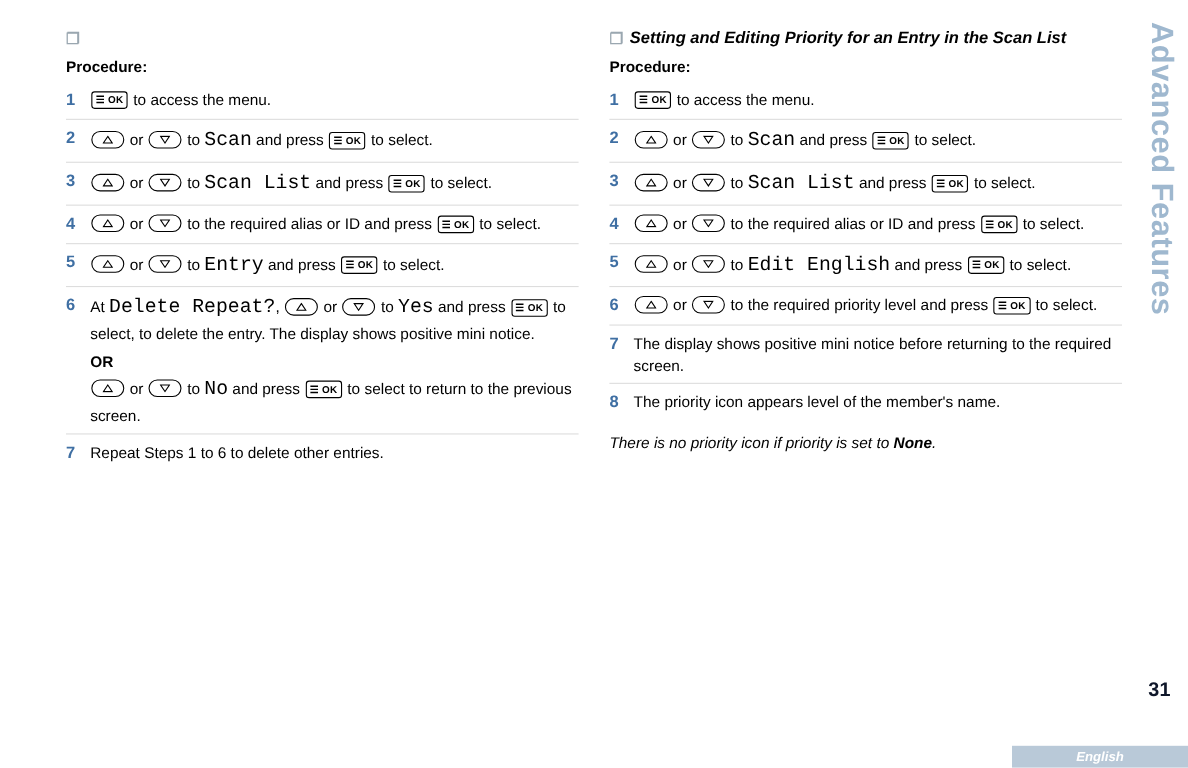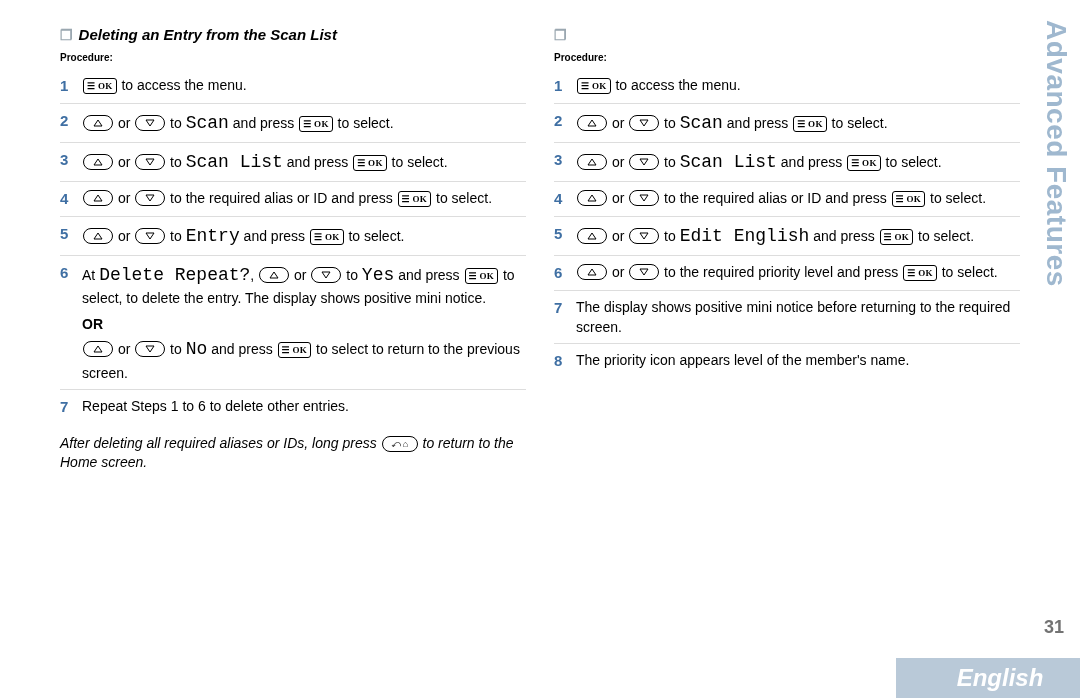--- a/index.html
+++ b/index.html
@@ -35,21 +35,21 @@
     gap: 6px;
   }
   .section-title .pageicon {
     color: #9aa7b0;
     font-style: normal;
     font-size: 14px;
     line-height: 18px;
   }
   .procedure {
     font-weight: bold;
-    font-size: 10px;
+    font-size: 14px;
     margin: 4px 0 6px 0;
   }
   ol.steps {
     list-style: none;
     margin: 0;
     padding: 0;
     counter-reset: step;
   }
   ol.steps > li {
     counter-increment: step;
@@ -74,21 +74,21 @@
     align-items: center;
     justify-content: center;
     min-width: 20px;
     height: 14px;
     padding: 0 3px;
     border: 1.2px solid #000;
     border-radius: 3px;
     font-size: 9px;
     line-height: 14px;
     vertical-align: 1px;
-    font-family: Liberation Serif, serif;
+    font-family: Liberation Sans, sans-serif;
     background: #fff;
     margin: 0 1px;
   }
   .key.ok { font-weight: bold; letter-spacing: 0.3px; }
   .key.arrow { min-width: 22px; border-radius: 8px; font-size: 9px; }
   .key.arrow svg { width: 10px; height: 8px; }
   .key.home { border-radius: 10px; min-width: 28px; font-size: 9px; }
   .mono {
     font-family: "Courier New", Courier, monospace;
     font-size: 18px;
@@ -114,147 +114,42 @@
     color: #9fb8cf;
     letter-spacing: 0.5px;
     font-family: Arial, sans-serif;
   }
   .page-number {
     position: absolute;
     right: 16px;
     bottom: 60px;
     font-size: 18px;
     font-weight: bold;
-    color: #737373;
+    color: #0f172a;
   }
   .lang-bar {
     position: absolute;
     right: 0;
     bottom: 0;
     width: 160px;
-    height: 40px;
+    height: 20px;
     background: #b9c9d8;
     color: #fff;
     font-style: italic;
     font-weight: bold;
-    font-size: 24px;
+    font-size: 12px;
     display: flex;
     align-items: center;
     justify-content: center;
-    padding-left: 24px;
   }
 </style>
 </head>
 <body>
 
 <div class="page">
-
-  <div class="col">
-    <div class="section-title">
-      <span class="pageicon">❐</span>
-      <span>Deleting an Entry from the Scan List</span>
-    </div>
-    <div class="procedure">Procedure:</div>
-
-    <ol class="steps">
-      <li>
-          <div class="body">
-        <span class="key ok">☰ OK</span><span> to access the menu.</span>
-      </div>
-        </li>
-
-      <li>
-          <div class="body">
-        <span class="key arrow">
-              <svg viewBox="0 0 10 8">
-                <polygon points="5,1 9,7 1,7" fill="none" stroke="#000" stroke-width="1"></polygon>
-              </svg>
-            </span><span> or </span><span class="key arrow">
-              <svg viewBox="0 0 10 8">
-                <polygon points="1,1 9,1 5,7" fill="none" stroke="#000" stroke-width="1"></polygon>
-              </svg>
-            </span><span> to </span><span class="mono">Scan</span><span> and press </span><span class="key ok">☰ OK</span><span> to select.</span>
-      </div>
-        </li>
-
-      <li>
-          <div class="body">
-        <span class="key arrow">
-              <svg viewBox="0 0 10 8">
-                <polygon points="5,1 9,7 1,7" fill="none" stroke="#000" stroke-width="1"></polygon>
-              </svg>
-            </span><span> or </span><span class="key arrow">
-              <svg viewBox="0 0 10 8">
-                <polygon points="1,1 9,1 5,7" fill="none" stroke="#000" stroke-width="1"></polygon>
-              </svg>
-            </span><span> to </span><span class="mono">Scan List</span><span> and press </span><span class="key ok">☰ OK</span><span> to select.</span>
-      </div>
-        </li>
-
-      <li>
-          <div class="body">
-        <span class="key arrow">
-              <svg viewBox="0 0 10 8">
-                <polygon points="5,1 9,7 1,7" fill="none" stroke="#000" stroke-width="1"></polygon>
-              </svg>
-            </span><span> or </span><span class="key arrow">
-              <svg viewBox="0 0 10 8">
-                <polygon points="1,1 9,1 5,7" fill="none" stroke="#000" stroke-width="1"></polygon>
-              </svg>
-            </span><span> to the required alias or ID and press </span><span class="key ok">☰ OK</span><span> to select.</span>
-      </div>
-        </li>
-
-      <li>
-          <div class="body">
-        <span class="key arrow">
-              <svg viewBox="0 0 10 8">
-                <polygon points="5,1 9,7 1,7" fill="none" stroke="#000" stroke-width="1"></polygon>
-              </svg>
-            </span><span> or </span><span class="key arrow">
-              <svg viewBox="0 0 10 8">
-                <polygon points="1,1 9,1 5,7" fill="none" stroke="#000" stroke-width="1"></polygon>
-              </svg>
-            </span><span> to </span><span class="mono">Entry</span><span> and press </span><span class="key ok">☰ OK</span><span> to select.</span>
-      </div>
-        </li>
-
-      <li>
-          <div class="body">
-        <span>At </span><span class="mono">Delete Repeat?</span><span>, </span><span class="key arrow">
-              <svg viewBox="0 0 10 8">
-                <polygon points="5,1 9,7 1,7" fill="none" stroke="#000" stroke-width="1"></polygon>
-              </svg>
-            </span><span> or </span><span class="key arrow">
-              <svg viewBox="0 0 10 8">
-                <polygon points="1,1 9,1 5,7" fill="none" stroke="#000" stroke-width="1"></polygon>
-              </svg>
-            </span><span> to </span><span class="mono">Yes</span><span> and press </span><span class="key ok">☰ OK</span><span> to select, to delete the entry. The display shows positive mini notice.</span>
-        <span class="or-label">OR</span>
-        <span class="key arrow">
-              <svg viewBox="0 0 10 8">
-                <polygon points="5,1 9,7 1,7" fill="none" stroke="#000" stroke-width="1"></polygon>
-              </svg>
-            </span><span> or </span><span class="key arrow">
-              <svg viewBox="0 0 10 8">
-                <polygon points="1,1 9,1 5,7" fill="none" stroke="#000" stroke-width="1"></polygon>
-              </svg>
-            </span><span> to </span><span class="mono">No</span><span> and press </span><span class="key ok">☰ OK</span><span> to select to return to the previous screen.</span>
-      </div>
-        </li>
-
-      <li>
-          <div class="body">Repeat Steps 1 to 6 to delete other entries.</div>
-        </li>
-    </ol>
-
-    <p class="note">
-      <span>After deleting all required aliases or IDs, long press </span><span class="key home">⤺ ⌂</span><span> to return to the Home screen.</span>
-    </p>
-  </div>
 
   <div class="col">
     <div class="section-title">
       <span class="pageicon">❐</span>
     </div>
     <div class="procedure">Procedure:</div>
 
     <ol class="steps">
       <li>
           <div class="body">
@@ -307,20 +202,121 @@
       <li>
           <div class="body">
         <span class="key arrow">
               <svg viewBox="0 0 10 8">
                 <polygon points="5,1 9,7 1,7" fill="none" stroke="#000" stroke-width="1"></polygon>
               </svg>
             </span><span> or </span><span class="key arrow">
               <svg viewBox="0 0 10 8">
                 <polygon points="1,1 9,1 5,7" fill="none" stroke="#000" stroke-width="1"></polygon>
               </svg>
+            </span><span> to </span><span class="mono">Entry</span><span> and press </span><span class="key ok">☰ OK</span><span> to select.</span>
+      </div>
+        </li>
+
+      <li>
+          <div class="body">
+        <span>At </span><span class="mono">Delete Repeat?</span><span>, </span><span class="key arrow">
+              <svg viewBox="0 0 10 8">
+                <polygon points="5,1 9,7 1,7" fill="none" stroke="#000" stroke-width="1"></polygon>
+              </svg>
+            </span><span> or </span><span class="key arrow">
+              <svg viewBox="0 0 10 8">
+                <polygon points="1,1 9,1 5,7" fill="none" stroke="#000" stroke-width="1"></polygon>
+              </svg>
+            </span><span> to </span><span class="mono">Yes</span><span> and press </span><span class="key ok">☰ OK</span><span> to select, to delete the entry. The display shows positive mini notice.</span>
+        <span class="or-label">OR</span>
+        <span class="key arrow">
+              <svg viewBox="0 0 10 8">
+                <polygon points="5,1 9,7 1,7" fill="none" stroke="#000" stroke-width="1"></polygon>
+              </svg>
+            </span><span> or </span><span class="key arrow">
+              <svg viewBox="0 0 10 8">
+                <polygon points="1,1 9,1 5,7" fill="none" stroke="#000" stroke-width="1"></polygon>
+              </svg>
+            </span><span> to </span><span class="mono">No</span><span> and press </span><span class="key ok">☰ OK</span><span> to select to return to the previous screen.</span>
+      </div>
+        </li>
+
+      <li>
+          <div class="body">Repeat Steps 1 to 6 to delete other entries.</div>
+        </li>
+    </ol>
+
+  </div>
+
+  <div class="col">
+    <div class="section-title">
+      <span class="pageicon">❐</span>
+      <span>Setting and Editing Priority for an Entry in the Scan List</span>
+    </div>
+    <div class="procedure">Procedure:</div>
+
+    <ol class="steps">
+      <li>
+          <div class="body">
+        <span class="key ok">☰ OK</span><span> to access the menu.</span>
+      </div>
+        </li>
+
+      <li>
+          <div class="body">
+        <span class="key arrow">
+              <svg viewBox="0 0 10 8">
+                <polygon points="5,1 9,7 1,7" fill="none" stroke="#000" stroke-width="1"></polygon>
+              </svg>
+            </span><span> or </span><span class="key arrow">
+              <svg viewBox="0 0 10 8">
+                <polygon points="1,1 9,1 5,7" fill="none" stroke="#000" stroke-width="1"></polygon>
+              </svg>
+            </span><span> to </span><span class="mono">Scan</span><span> and press </span><span class="key ok">☰ OK</span><span> to select.</span>
+      </div>
+        </li>
+
+      <li>
+          <div class="body">
+        <span class="key arrow">
+              <svg viewBox="0 0 10 8">
+                <polygon points="5,1 9,7 1,7" fill="none" stroke="#000" stroke-width="1"></polygon>
+              </svg>
+            </span><span> or </span><span class="key arrow">
+              <svg viewBox="0 0 10 8">
+                <polygon points="1,1 9,1 5,7" fill="none" stroke="#000" stroke-width="1"></polygon>
+              </svg>
+            </span><span> to </span><span class="mono">Scan List</span><span> and press </span><span class="key ok">☰ OK</span><span> to select.</span>
+      </div>
+        </li>
+
+      <li>
+          <div class="body">
+        <span class="key arrow">
+              <svg viewBox="0 0 10 8">
+                <polygon points="5,1 9,7 1,7" fill="none" stroke="#000" stroke-width="1"></polygon>
+              </svg>
+            </span><span> or </span><span class="key arrow">
+              <svg viewBox="0 0 10 8">
+                <polygon points="1,1 9,1 5,7" fill="none" stroke="#000" stroke-width="1"></polygon>
+              </svg>
+            </span><span> to the required alias or ID and press </span><span class="key ok">☰ OK</span><span> to select.</span>
+      </div>
+        </li>
+
+      <li>
+          <div class="body">
+        <span class="key arrow">
+              <svg viewBox="0 0 10 8">
+                <polygon points="5,1 9,7 1,7" fill="none" stroke="#000" stroke-width="1"></polygon>
+              </svg>
+            </span><span> or </span><span class="key arrow">
+              <svg viewBox="0 0 10 8">
+                <polygon points="1,1 9,1 5,7" fill="none" stroke="#000" stroke-width="1"></polygon>
+              </svg>
             </span><span> to </span><span class="mono">Edit English</span><span> and press </span><span class="key ok">☰ OK</span><span> to select.</span>
       </div>
         </li>
 
       <li>
           <div class="body">
         <span class="key arrow">
               <svg viewBox="0 0 10 8">
                 <polygon points="5,1 9,7 1,7" fill="none" stroke="#000" stroke-width="1"></polygon>
               </svg>
@@ -333,19 +329,22 @@
         </li>
 
       <li>
           <div class="body">The display shows positive mini notice before returning to the required screen.</div>
         </li>
       <li>
           <div class="body">The priority icon appears level of the member's name.</div>
         </li>
     </ol>
 
+    <p class="note">
+      <span>There is no priority icon if priority is set to </span><b>None</b><span>.</span>
+    </p>
   </div>
 
 </div>
 
 <div class="sidebar-title">Advanced Features</div>
 <div class="page-number">31</div>
 <div class="lang-bar">English</div>
 
 </body></html>

